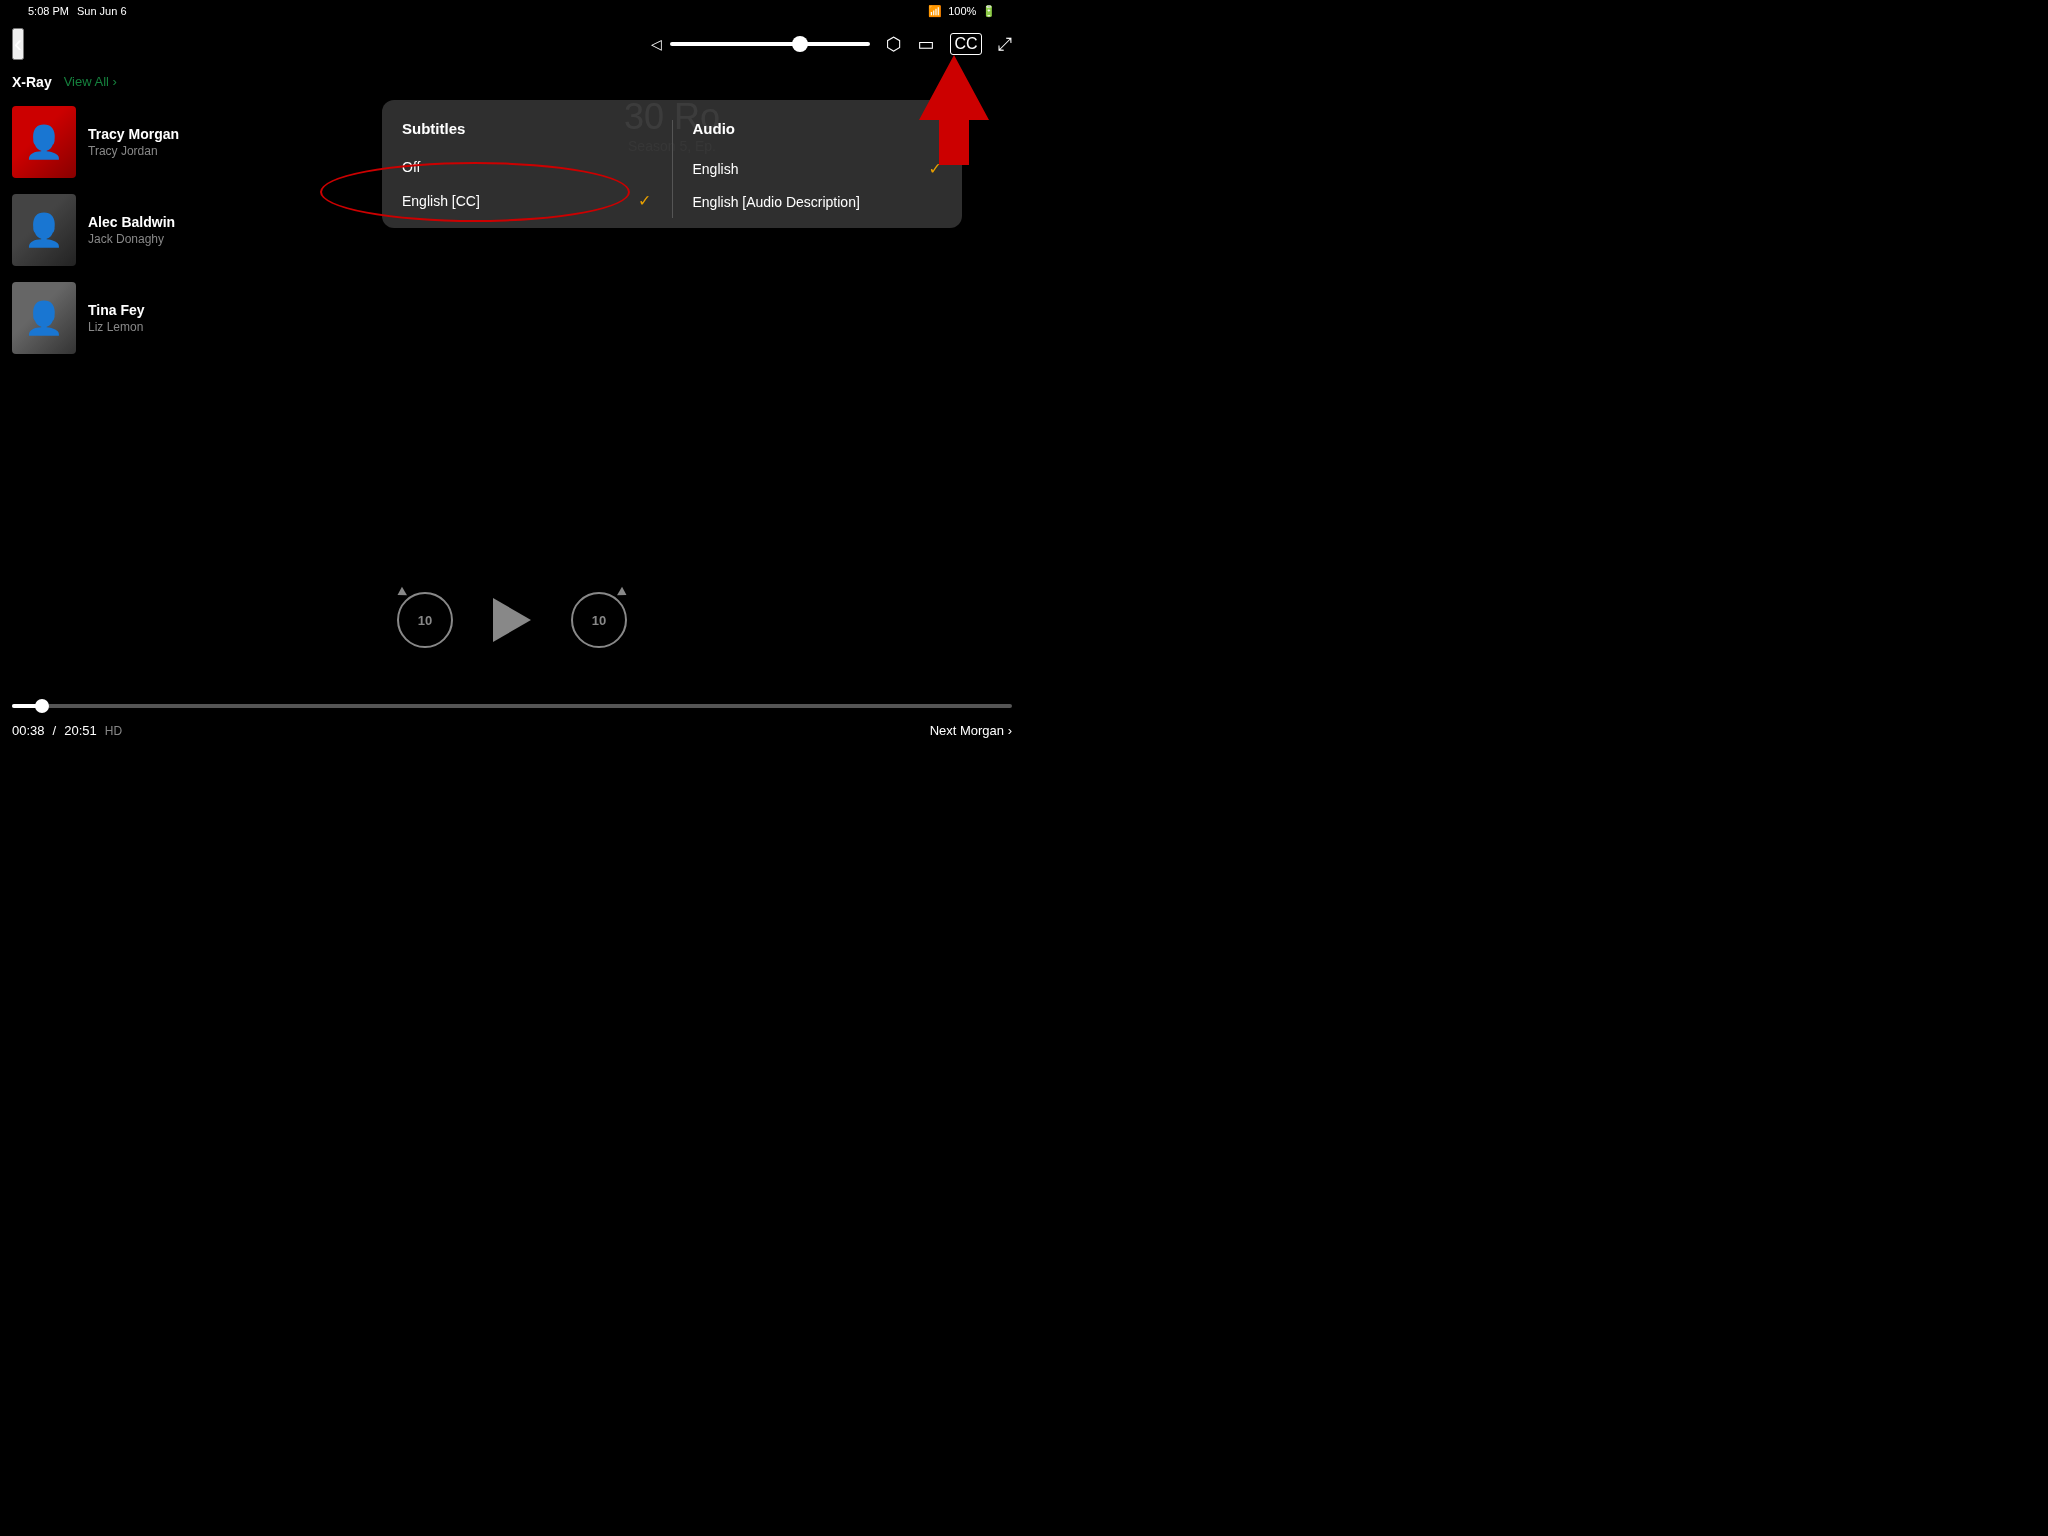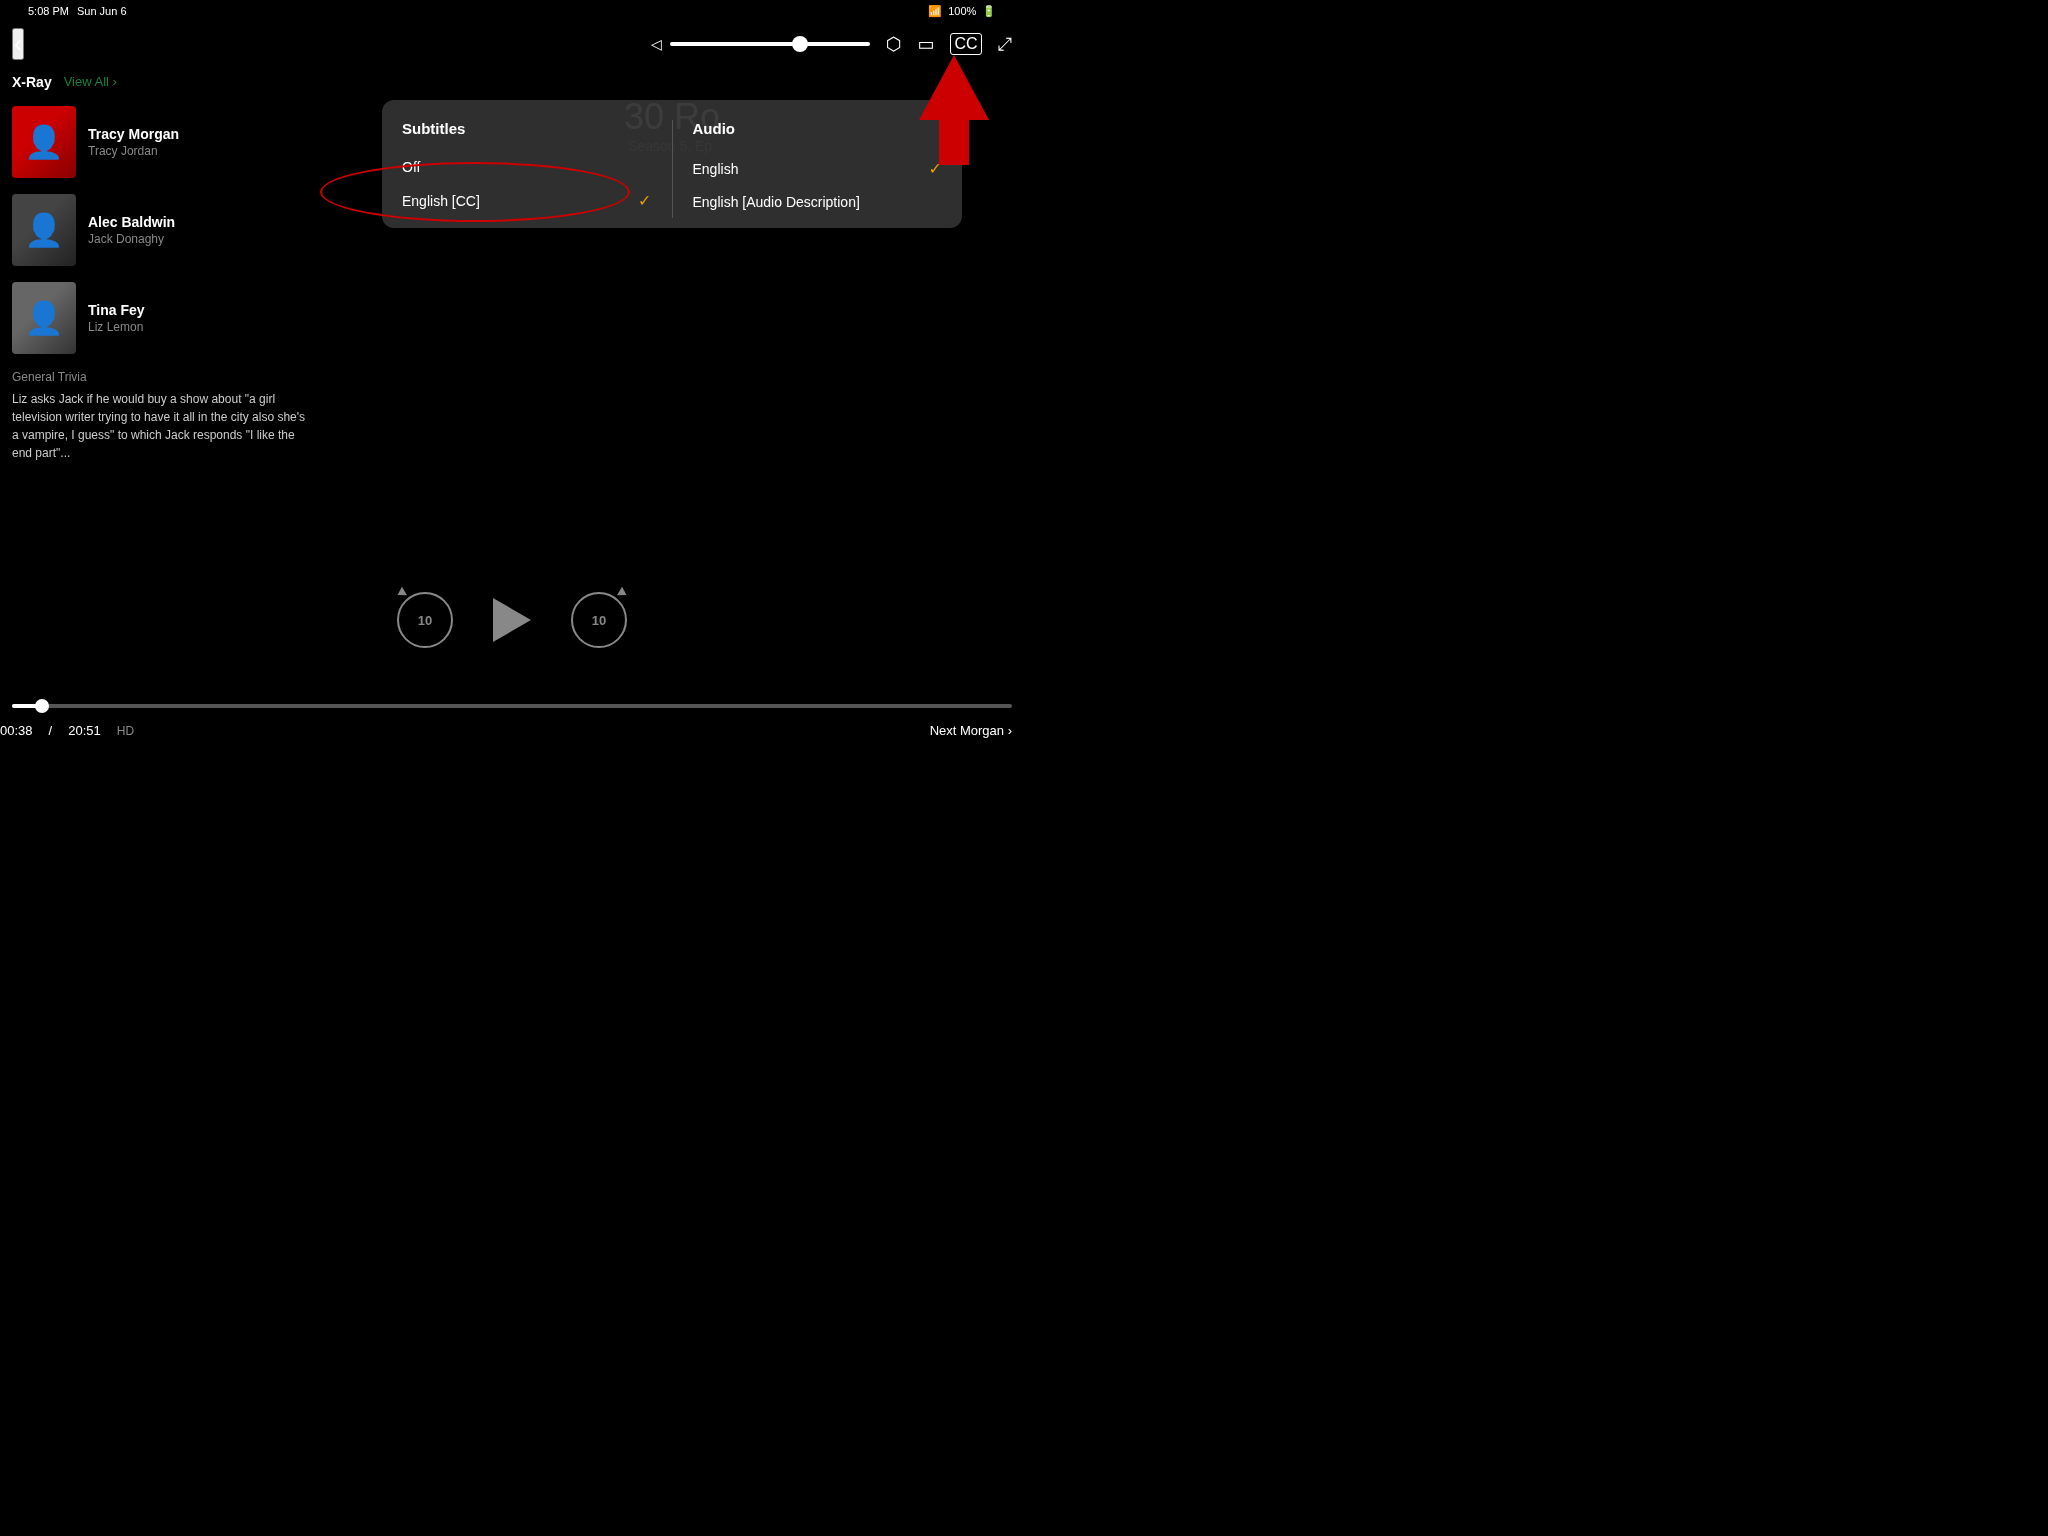--- a/index.html
+++ b/index.html
@@ -223,27 +223,27 @@
       border-radius: 50%;
       position: absolute;
       top: 50%; left: 3%;
       transform: translate(-50%, -50%);
     }
 
     
     .time-display {
       position: absolute;
       bottom: 30px;
-      left: 0;
+      left: 12px;
       font-size: 13px;
       color: #fff;
       z-index: 10;
       display: flex;
       align-items: center;
-      gap: 16px;
+      gap: 8px;
     }
     .hd-badge { color: #888; font-size: 12px; }
     .next-episode {
       position: absolute;
       bottom: 30px;
       right: 12px;
       font-size: 13px;
       color: #fff;
       cursor: pointer;
       z-index: 10;
@@ -378,24 +378,20 @@
   <div class="cast-item">
     <div class="cast-photo photo-tina">
       <span style="font-size:32px;">👤</span>
     </div>
     <div class="cast-info">
       <span class="cast-name">Tina Fey</span>
       <span class="cast-role">Liz Lemon</span>
     </div>
   </div>
 
-  <div class="trivia-section">
-    <div class="trivia-title">General Trivia</div>
-    <div class="trivia-text">Liz asks Jack if he would buy a show about "a girl television writer trying to have it all in the city also she's a vampire, I guess" to which Jack responds "I like the end part"...</div>
-  </div>
 </div>
 
 <div class="show-title-area">
   <div class="show-title">30 Ro</div>
   <div class="show-subtitle">Season 5, Ep.</div>
 </div>
 
 <div class="modal-overlay">
   <div class="modal-box">
     <div class="modal-columns">

